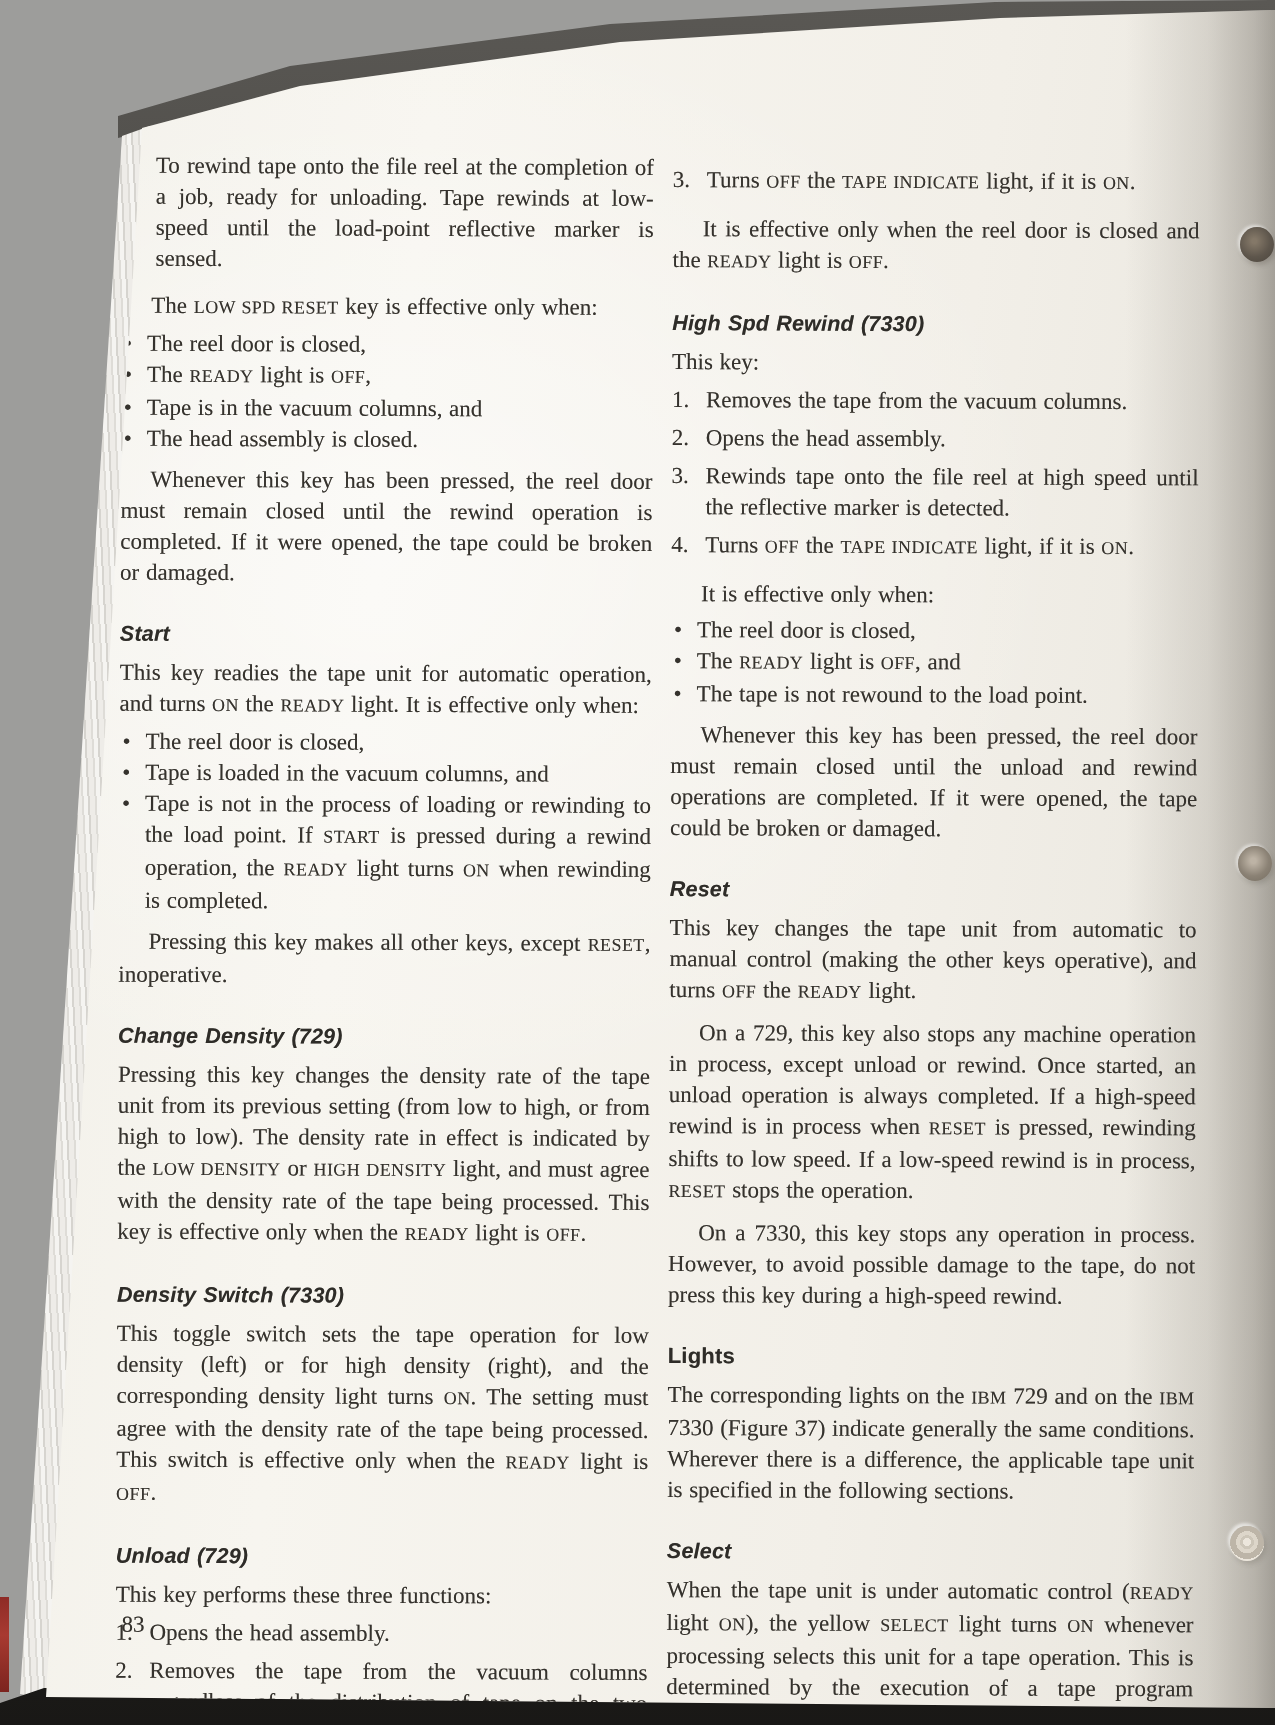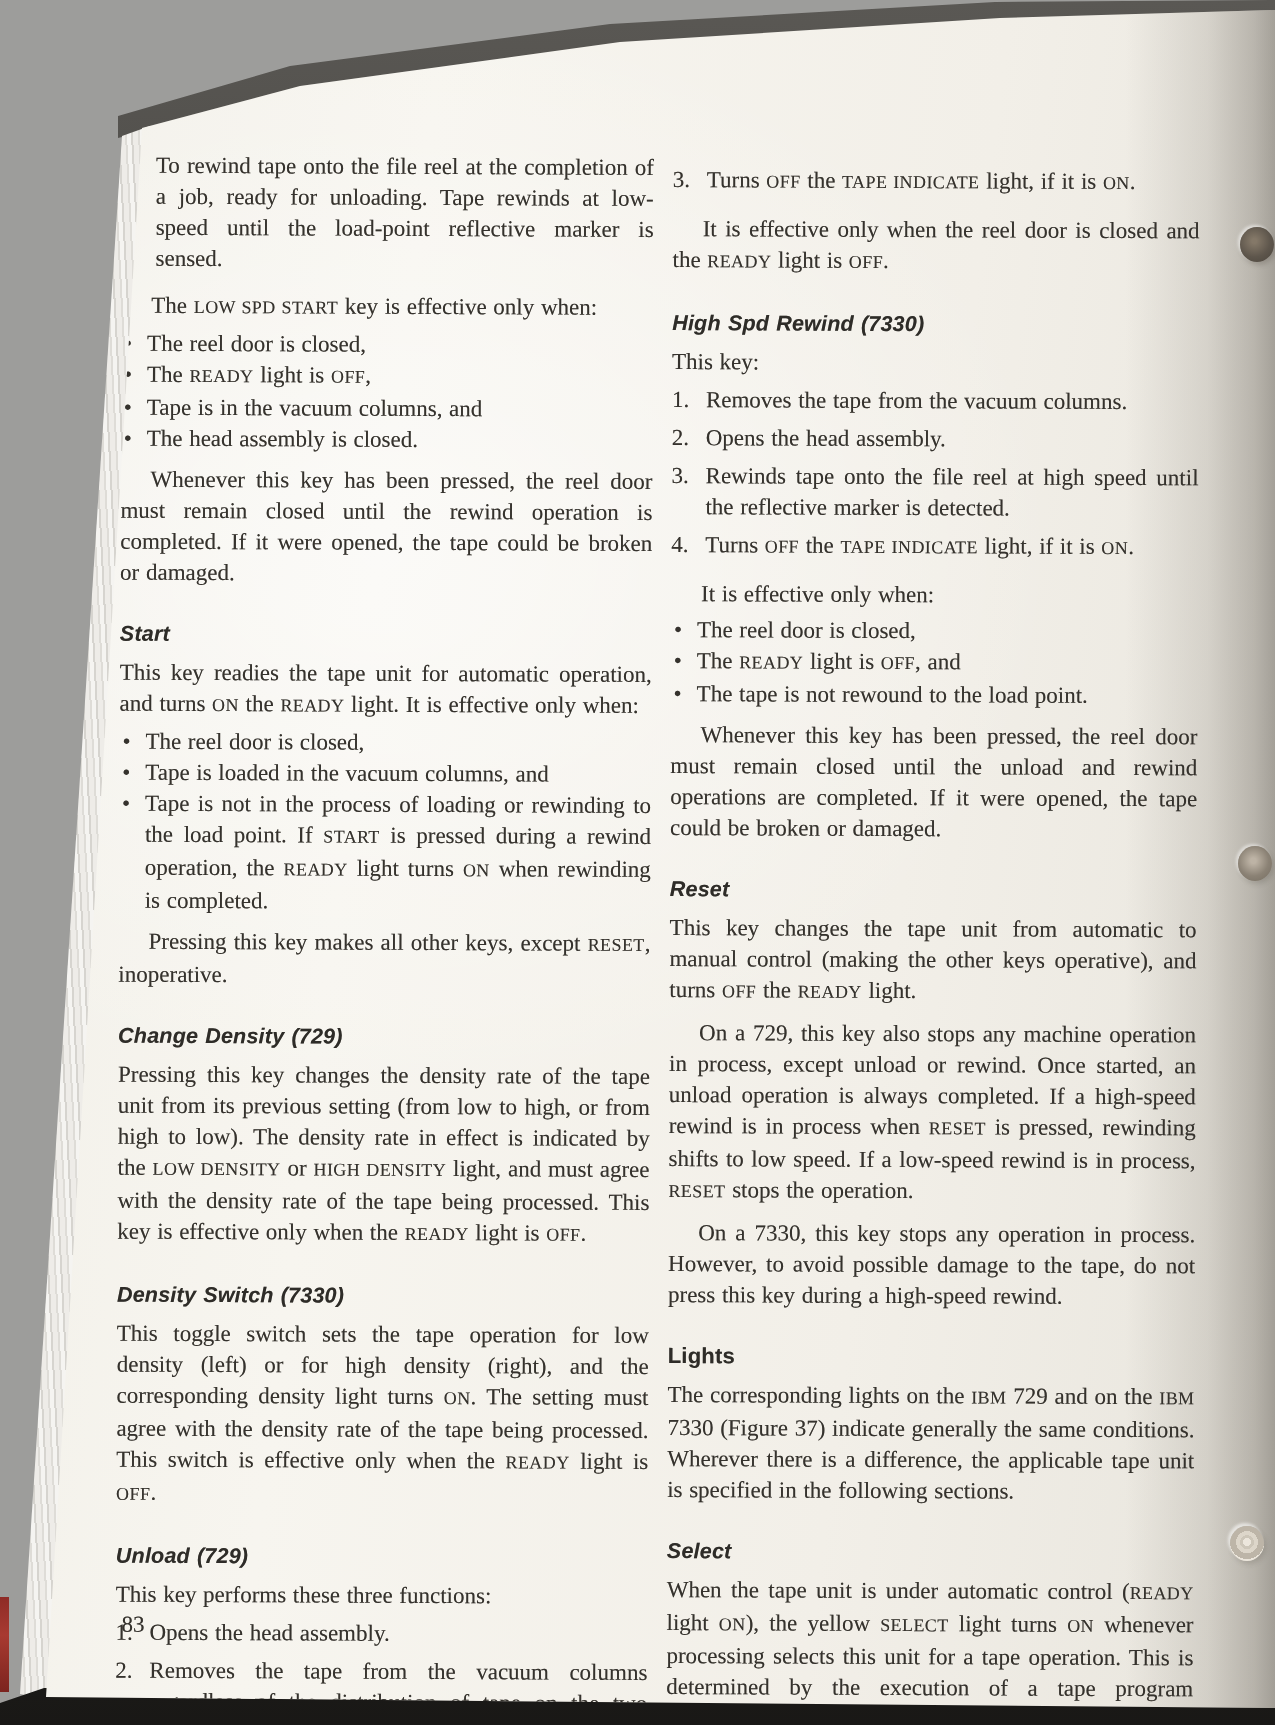--- a/index.html
+++ b/index.html
@@ -68,21 +68,21 @@
     <div class="hole hole-2"></div>
     <div class="hole hole-3"></div>
 
     <div class="content">
 
       <div class="col col-left">
         <div class="num first">
           <span class="label">2.</span>
           <span class="txt">To rewind tape onto the file reel at the completion of a job, ready for unloading. Tape rewinds at low-speed until the load-point reflective marker is sensed.</span>
         </div>
-        <p class="para indent mt-lg">The <span class="sc">LOW SPD START</span> key is effective only when:</p>
+        <p class="para indent mt-lg">The <span class="sc">LOW SPD RESET</span> key is effective only when:</p>
         <div class="bullets">
           <div class="bullet">
             <span class="dot">•</span>
             <span class="txt">The reel door is closed,</span>
           </div>
           <div class="bullet">
             <span class="dot">•</span>
             <span class="txt">The <span class="sc">READY</span> light is <span class="sc">OFF</span>,</span>
           </div>
           <div class="bullet">

